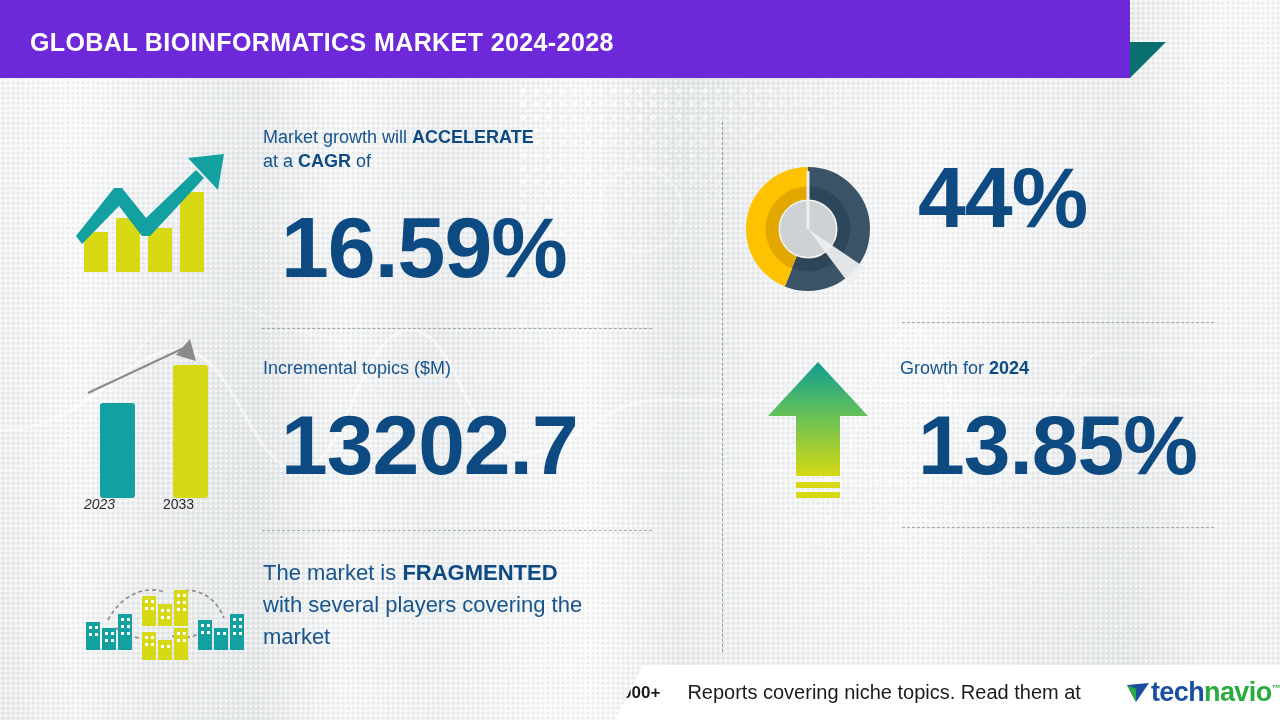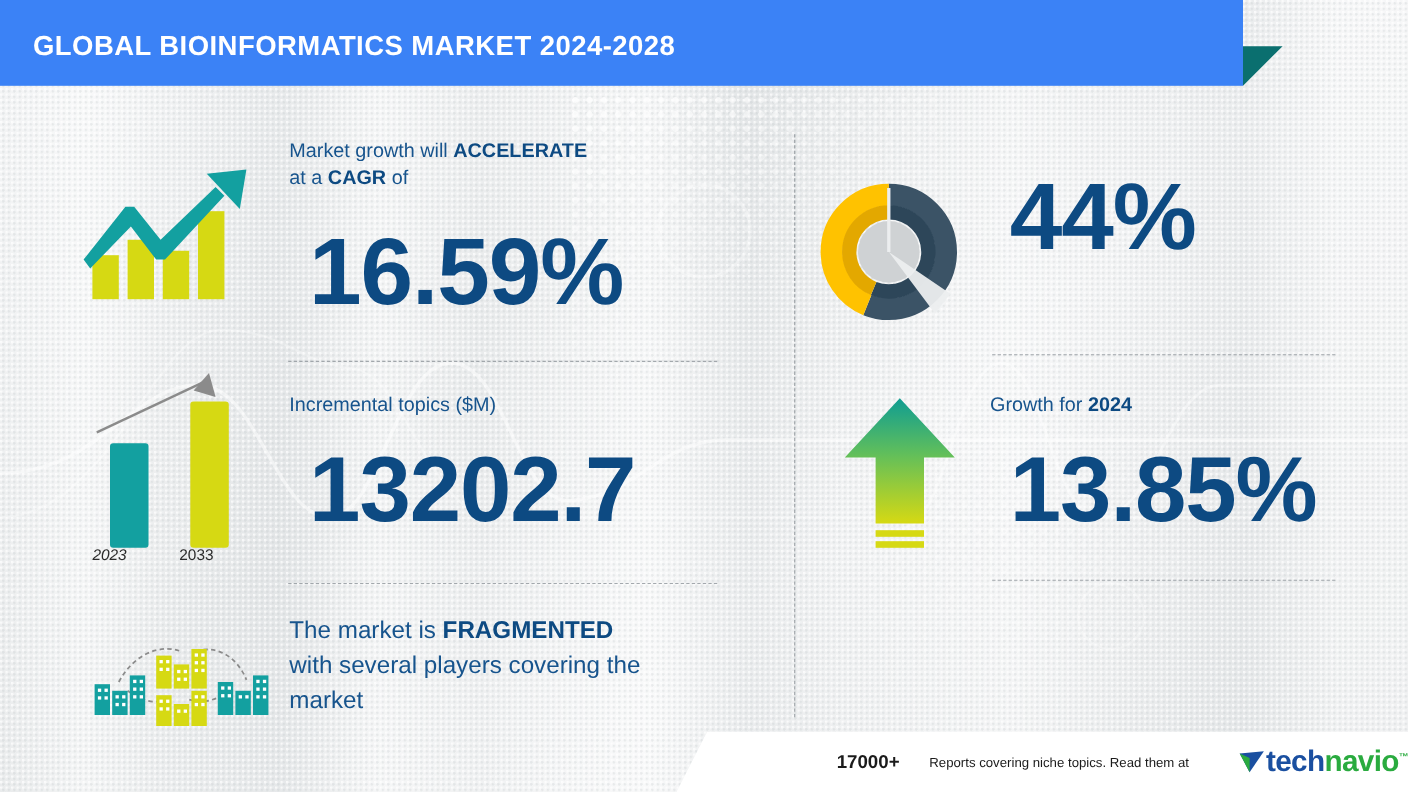--- a/index.html
+++ b/index.html
@@ -49,21 +49,21 @@
     background-size:12px 12px;
     -webkit-mask-image:radial-gradient(ellipse at 30% 40%, rgba(0,0,0,.8), rgba(0,0,0,0) 70%);
     mask-image:radial-gradient(ellipse at 30% 40%, rgba(0,0,0,.8), rgba(0,0,0,0) 70%);
     opacity:.7;
   }
   .bg-wave{ position:absolute; inset:0; opacity:.55; }
 
   
   .header{
     position:absolute; left:0; top:0; width:1130px; height:78px;
-    background:#3b82f6;
+    background:#6d28d9;
     z-index:5;
   }
   .header-title{
     position:absolute; left:30px; top:28px;
     color:#ffffff; font-size:25px; font-weight:bold;
     letter-spacing:.4px; white-space:nowrap;
     font-family:"Liberation Sans", sans-serif;
   }
   .fold{
     position:absolute; left:1130px; top:42px; z-index:6;
@@ -133,21 +133,21 @@
   .footer-inner{
     position:absolute; right:0; bottom:0; height:55px; width:640px;
     display:flex; align-items:center; justify-content:flex-end;
     padding-right:0; gap:18px;
   }
   .foot-count{
     color:#1b1b1b; font-size:17px; font-weight:bold;
     font-family:"Liberation Sans", sans-serif;
   }
   .foot-text{
-    color:#1b1b1b; font-size:12px; margin-left:9px; white-space:nowrap;
+    color:#1b1b1b; font-size:20px; margin-left:9px; white-space:nowrap;
     font-family:"Liberation Sans", sans-serif;
   }
   .logo{ display:flex; align-items:center; margin-left:26px; }
   .logo-word{ font-size:27px; font-weight:bold; letter-spacing:-.6px; line-height:1; }
   .logo-tech{ color:#1a4fa0; }
   .logo-navio{ color:#2aab3f; }
   .logo-tm{ font-size:9px; color:#2aab3f; vertical-align:super; }
 </style>
 </head>
 <body>

